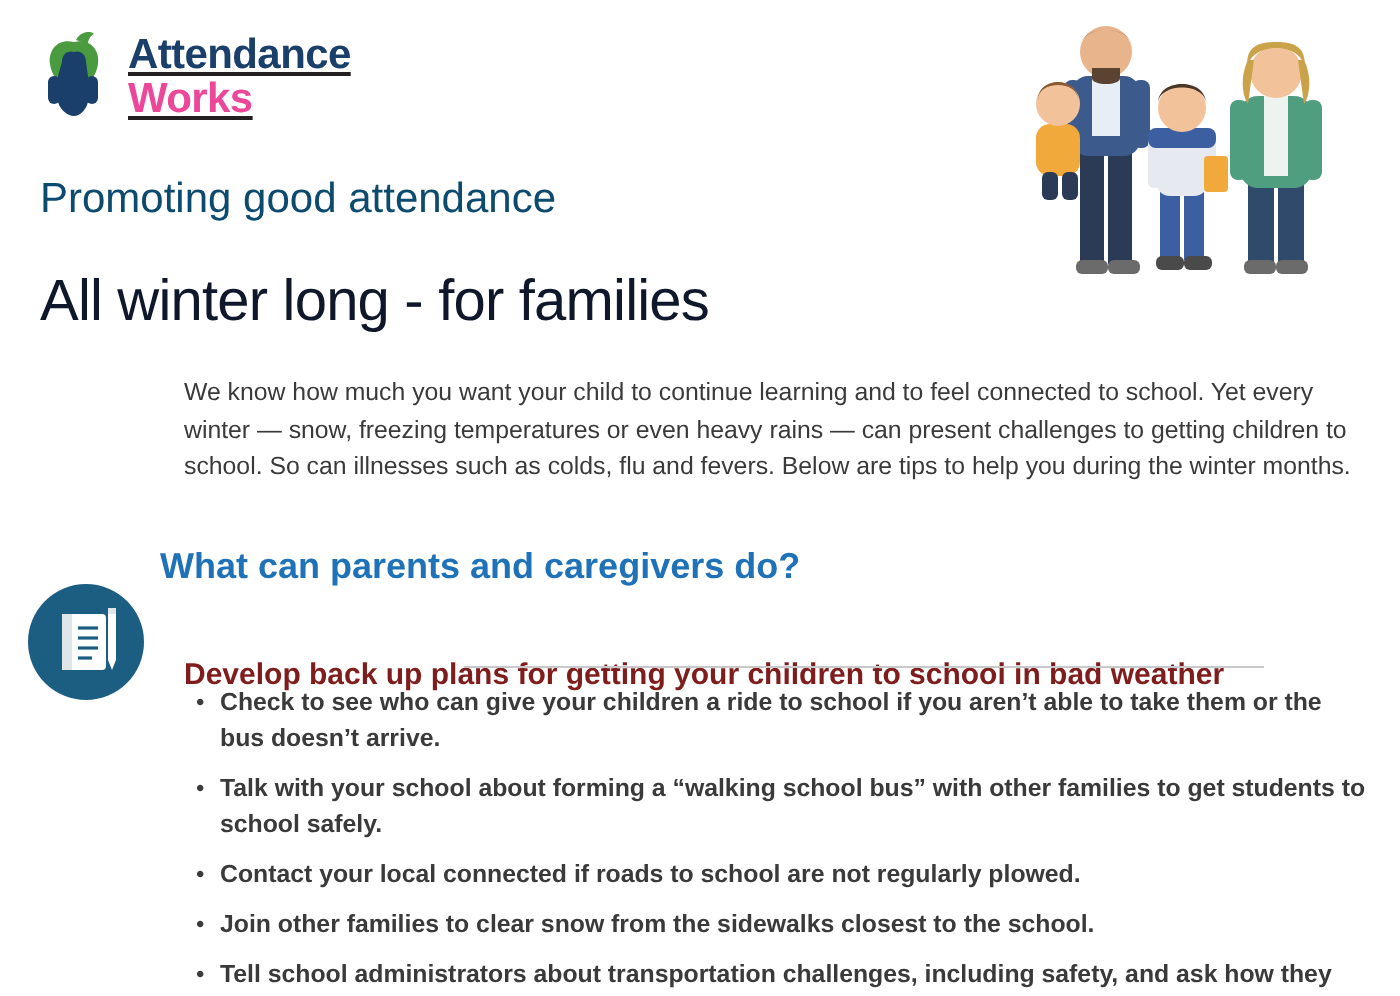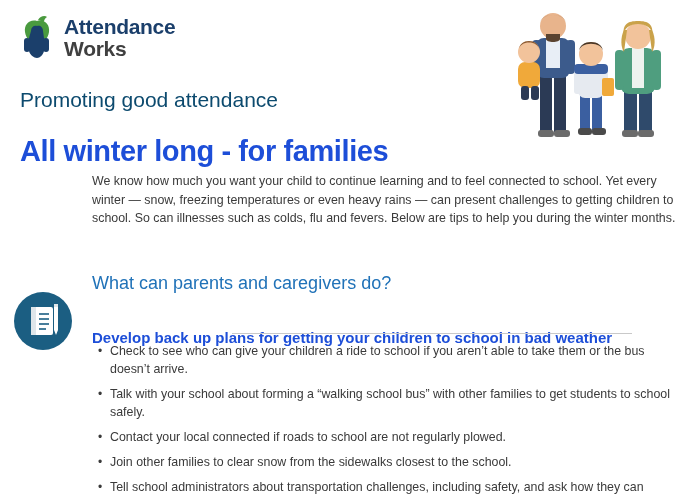--- a/index.html
+++ b/index.html
@@ -15,94 +15,95 @@
     position: relative;
     color: #231f20;
   }
 
   
   .logo {
     position: absolute;
     left: 18px;
     top: 14px;
     display: flex;
-    align-items: center;
+    align-items: flex-end;
     gap: 8px;
+    text-decoration: underline;
   }
   .logo-mark {
     width: 38px;
     height: 46px;
     position: relative;
   }
   .logo-text {
     line-height: 1.0;
   }
   .logo-line1 {
     font-size: 21px;
     font-weight: bold;
     color: #1b3f6b;
     letter-spacing: -0.3px;
   }
   .logo-line2 {
     font-size: 21px;
     font-weight: bold;
-    color: #404040;
+    color: #ec4899;
     letter-spacing: -0.3px;
     margin-top: 1px;
   }
 
   
   .kicker {
     position: absolute;
     left: 20px;
     top: 88px;
     font-size: 21px;
     color: #0c4a6e;
     font-weight: normal;
   }
   .headline {
     position: absolute;
     left: 20px;
     top: 116px;
     font-size: 29px;
-    font-weight: bold;
-    color: #1d4ed8;
+    font-weight: normal;
+    color: #0f172a;
     letter-spacing: -0.4px;
   }
 
   
   .intro {
     position: absolute;
     left: 92px;
-    top: 160px;
+    top: 175px;
     width: 584px;
     font-size: 12.4px;
     line-height: 1.48;
     color: #3a3a3a;
   }
 
   
   .section-heading {
     position: absolute;
-    left: 92px;
+    left: 80px;
     top: 258px;
     font-size: 18px;
-    font-weight: normal;
+    font-weight: bold;
     color: #2072b8;
   }
 
   
   .sub-heading {
     position: absolute;
     left: 92px;
     top: 294px;
     width: 540px;
     font-size: 15px;
     font-weight: bold;
-    color: #1d4ed8;
+    color: #7f1d1d;
     line-height: 1.35;
     margin-top: 34px;
   }
   .rule {
     position: absolute;
     left: 232px;
     top: 333px;
     width: 400px;
     height: 1px;
     background: #c9c9c9;
@@ -137,20 +138,21 @@
     width: 18px;
     flex: 0 0 18px;
     text-align: left;
     color: #3a3a3a;
     font-size: 12px;
     padding-left: 6px;
     box-sizing: border-box;
   }
   .bullet .txt {
     flex: 1;
+    font-weight: bold;
   }
 
   
   .illustration {
     position: absolute;
     right: 12px;
     top: 0;
     width: 200px;
     height: 168px;
   }

